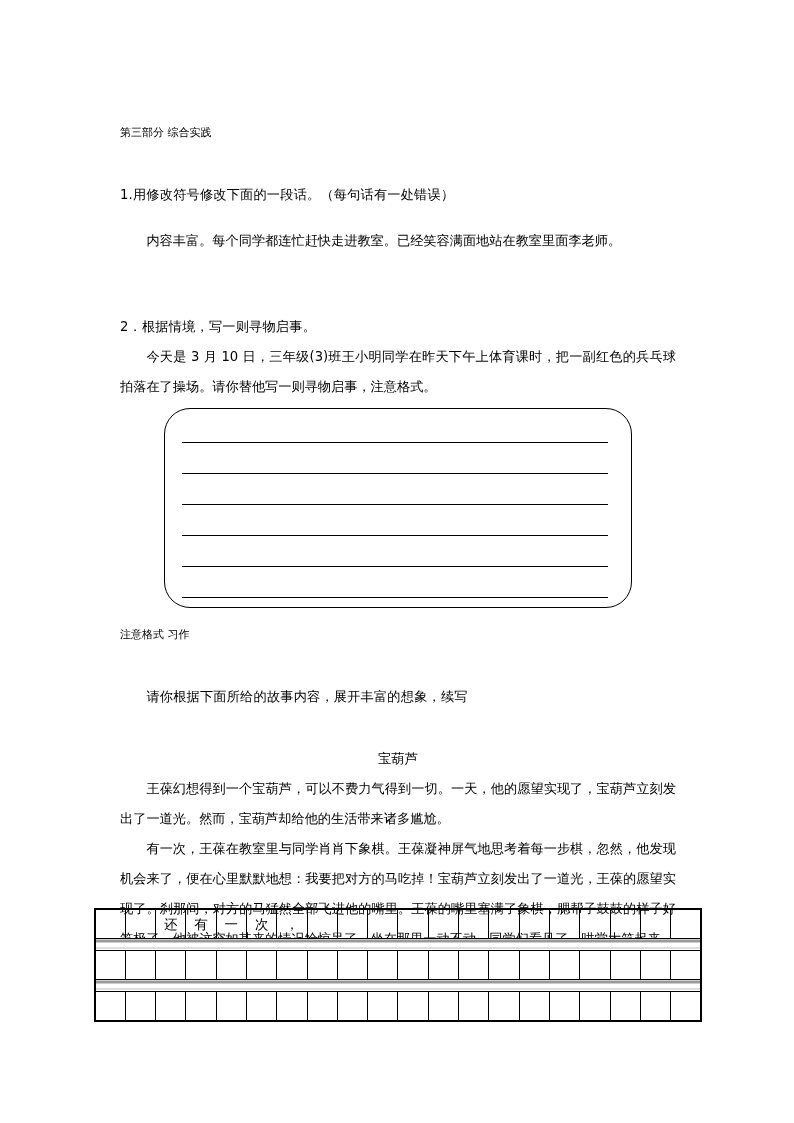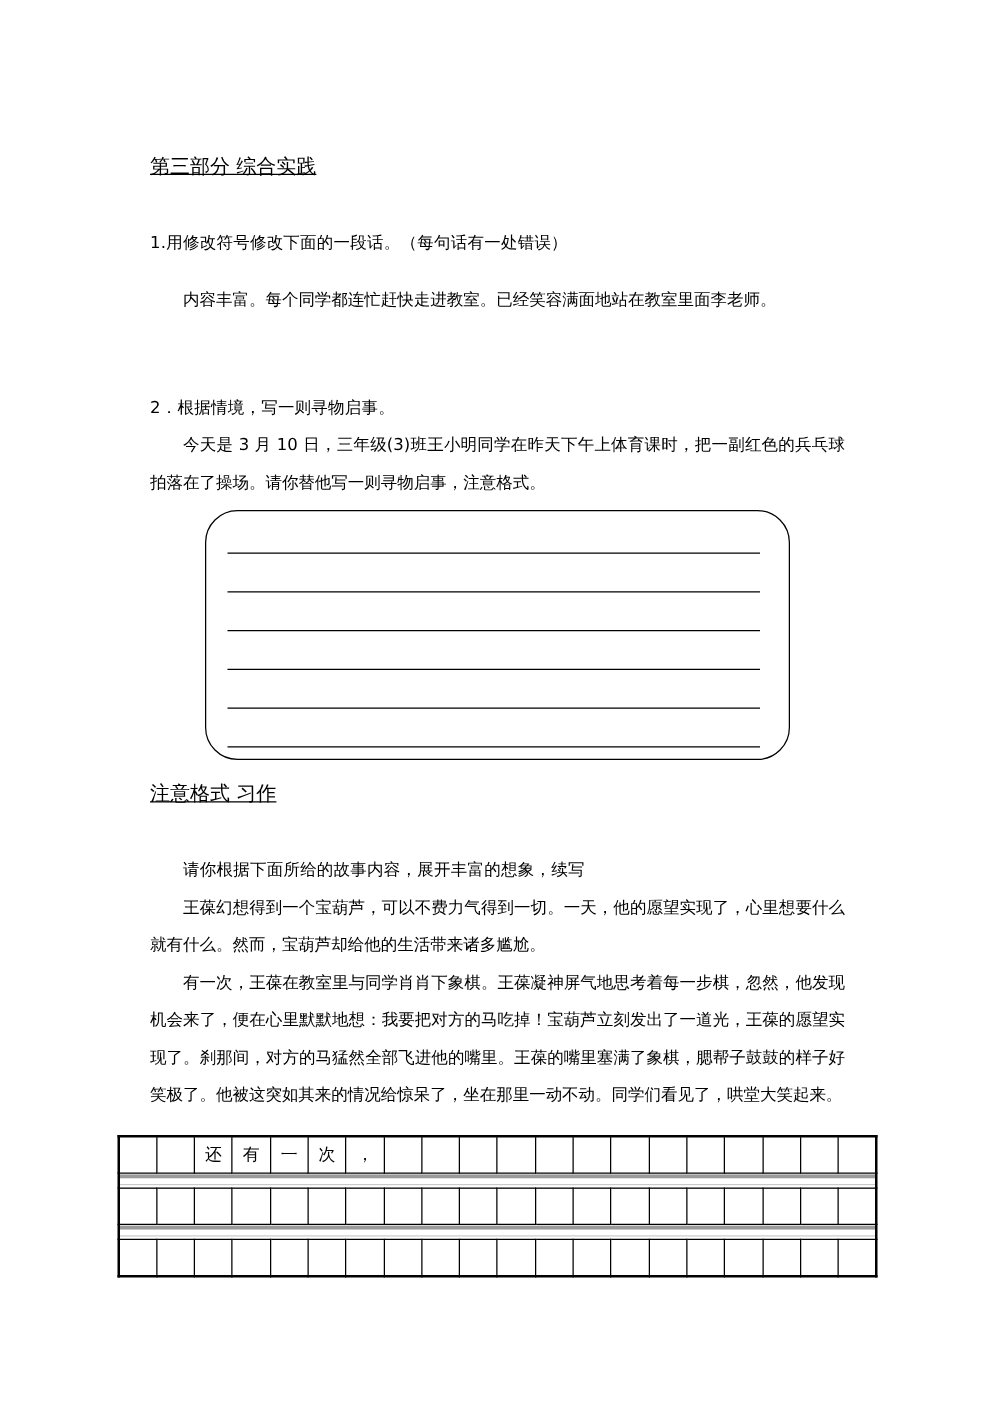--- a/index.html
+++ b/index.html
@@ -32,23 +32,22 @@
   
   .line {
     font-size: 13.2px;
     line-height: 30px;
     letter-spacing: 0.2px;
     white-space: pre-wrap;
     word-break: break-all;
     margin-top: 32px;
   }
   .heading {
-    font-size: 16px;
-    line-height: 30px;
-    text-decoration: underline;
+    font-size: 11px;
+    line-height: 30px;
   }
   .indent2 { text-indent: 2em; }
   .center { text-align: center; }
   .para {
     font-size: 13.2px;
     line-height: 30px;
     text-indent: 2em;
     text-align: justify;
     text-justify: inter-ideograph;
     word-break: break-all;
@@ -153,22 +152,23 @@
       <div class="answer-rule" style="top:127px"></div>
       <div class="answer-rule" style="top:158px"></div>
       <div class="answer-rule" style="top:189px"></div>
     </div>
 
     <div class="heading">注意格式 习作</div>
 
     <div class="line indent2">请你根据下面所给的故事内容，展开丰富的想象，续写</div>
 
 
-
-    <div class="para">王葆幻想得到一个宝葫芦，可以不费力气得到一切。一天，他的愿望实现了，心里想要什么就有什么。然而，宝葫芦却给他的生活带来诸多尴尬。</div>
+    <div class="line center">宝葫芦</div>
+
+    <div class="para">王葆幻想得到一个宝葫芦，可以不费力气得到一切。一天，他的愿望实现了，宝葫芦立刻发出了一道光。然而，宝葫芦却给他的生活带来诸多尴尬。</div>
 
     <div class="para">有一次，王葆在教室里与同学肖肖下象棋。王葆凝神屏气地思考着每一步棋，忽然，他发现机会来了，便在心里默默地想：我要把对方的马吃掉！宝葫芦立刻发出了一道光，王葆的愿望实现了。刹那间，对方的马猛然全部飞进他的嘴里。王葆的嘴里塞满了象棋，腮帮子鼓鼓的样子好笑极了。他被这突如其来的情况给惊呆了，坐在那里一动不动。同学们看见了，哄堂大笑起来。</div>
 
   </div>
 
   <div class="grid-wrap">
     <table class="writing-grid">
       <tbody>
           <tr>
             <td class="cell"></td>

